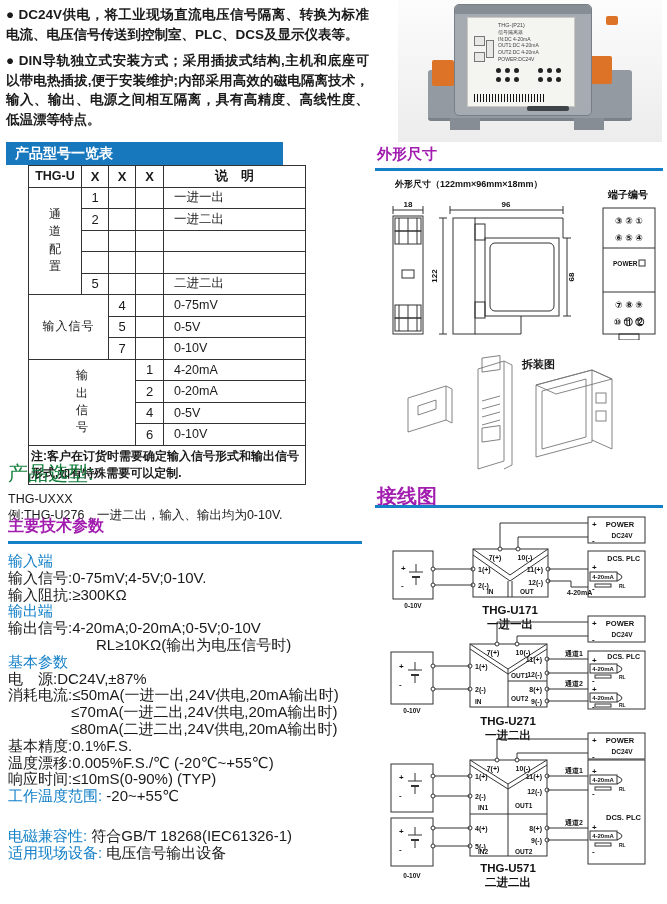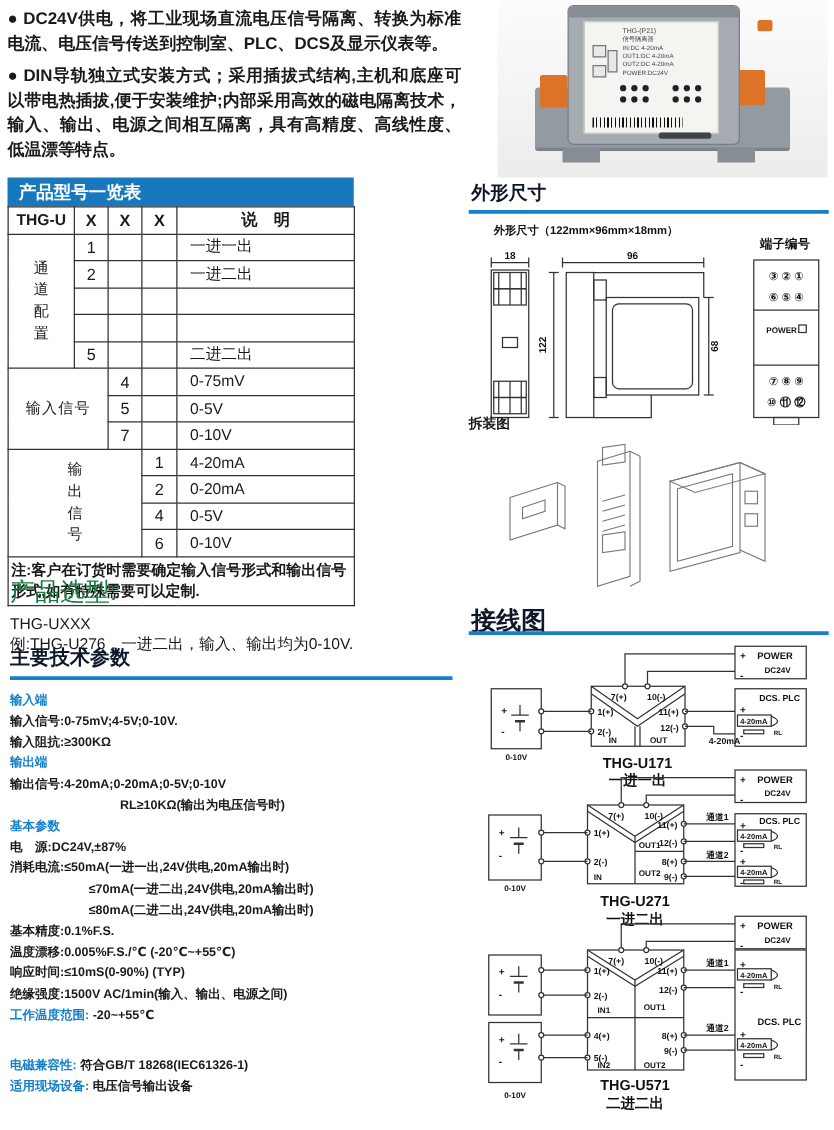--- a/index.html
+++ b/index.html
@@ -1,45 +1,45 @@
 <!DOCTYPE html>
 <html><head>
 <meta charset="utf-8">
 <style>
   html,body{margin:0;padding:0;background:#fff;}
   body{font-family:"Liberation Sans","DejaVu Sans",sans-serif;color:#1a1a1a;}
   #page{position:relative;width:667px;height:904px;background:#ffffff;overflow:hidden;}
   .rule{position:absolute;height:3px;background:#1580c8;}
-  .sec-title{position:absolute;font-weight:bold;color:#0f172a;}
+  .sec-title{position:absolute;font-weight:bold;color:#a21caf;}
 
   
   .intro{position:absolute;left:6px;top:5px;width:363px;}
   .intro p{margin:0 0 7px 0;font-size:13.5px;font-weight:600;line-height:19.5px;text-align:justify;}
   .intro .mk{margin-right:4px;}
 
   
   .tbl-wrap{position:absolute;left:6px;top:142px;width:277px;}
   .tbl-title{height:23px;background:#1878be;color:#fff;font-weight:bold;font-size:14px;line-height:23px;padding-left:9px;}
-  table.model{border-collapse:collapse;table-layout:fixed;width:277px;border:1.5px solid #333;}
+  table.model{border-collapse:collapse;table-layout:fixed;width:277px;border:1.5px solid #333;margin-left:22px;}
   .model td{border:1px solid #333;height:20.5px;font-size:12px;padding:0;vertical-align:middle;}
   .model td.code{text-align:center;font-size:13px;}
   .model td.desc{padding-left:10px;font-size:12.5px;}
   .model tr.hdr td{text-align:center;font-size:13px;font-weight:bold;}
   .vert{width:15px;margin:0 auto;line-height:1.45;font-size:12px;text-align:center;word-break:break-all;}
   .hlabel{text-align:center;font-size:12.5px;letter-spacing:1px;}
   .note-cell{font-size:9.3px;font-weight:bold;padding:2px 2px !important;height:16px !important;}
 
   
   .selection{position:absolute;left:8px;top:460px;width:360px;}
   .selection .t{font-size:20px;font-weight:normal;color:#15803d;margin-bottom:4px;}
   .selection .l{font-size:12.5px;font-weight:400;line-height:16px;}
 
   
   .specs{position:absolute;left:8px;top:553px;width:362px;}
-  .specs div{font-size:10px;font-weight:700;line-height:16.8px;white-space:nowrap;}
+  .specs div{font-size:15px;font-weight:400;line-height:16.8px;white-space:nowrap;}
   .specs .head{color:#1580c8;}
   .specs .ind1{padding-left:88px;}
   .specs .ind2{padding-left:63px;}
   .specs .gap{margin-top:23px;}
   .specs .lab{color:#1580c8;}
 
   
   .photo{position:absolute;left:398px;top:0;width:264px;height:142px;background:linear-gradient(#fcfcfc,#ececec);}
   .photo .base{position:absolute;left:30px;top:70px;width:204px;height:48px;background:#949aa2;border-radius:3px;border-bottom:3px solid #7c828a;}
   .photo .foot{position:absolute;width:30px;height:12px;background:#878d95;top:118px;}
@@ -58,21 +58,21 @@
   svg.sch{position:absolute;}
   .sch line,.sch polyline,.sch path,.sch rect,.sch circle{stroke:#333;stroke-width:1;fill:none;}
   .sch text{fill:#111;stroke:none;font-weight:600;}
   .sch .fs5{font-size:5px;}.sch .fs6{font-size:6px;}.sch .fs65{font-size:6.5px;}
   .sch .fs7{font-size:7px;}.sch .fs75{font-size:7.5px;}.sch .fs8{font-size:8px;}
   .sch .fs9{font-size:9px;}.sch .fs10{font-size:10px;}
   .sch .cap{font-size:11.5px;font-weight:bold;}
   .sch .term{fill:#fff;}
   .sch .thick{stroke-width:2;}
   .iso line,.iso path,.iso rect{stroke:#777;stroke-width:0.9;fill:none;}
-  .disasm-cap{position:absolute;left:375px;top:331px;width:180px;text-align:left;font-size:11px;font-weight:bold;}
+  .disasm-cap{position:absolute;left:375px;top:357px;width:180px;text-align:right;font-size:11px;font-weight:bold;}
 </style>
 </head>
 <body>
 
 <div id="page">
 
   <div class="intro">
     <p><span class="mk">●</span><span>DC24V供电，将工业现场直流电压信号隔离、转换为标准电流、电压信号传送到控制室、PLC、DCS及显示仪表等。</span></p>
     <p><span class="mk">●</span><span>DIN导轨独立式安装方式；采用插拔式结构,主机和底座可以带电热插拔,便于安装维护;内部采用高效的磁电隔离技术，输入、输出、电源之间相互隔离，具有高精度、高线性度、低温漂等特点。</span></p>
   </div>
@@ -186,21 +186,20 @@
     <div>输出信号:4-20mA;0-20mA;0-5V;0-10V</div>
     <div class="ind1">RL≥10KΩ(输出为电压信号时)</div>
     <div class="head">基本参数</div>
     <div>电　源:DC24V,±87%</div>
     <div>消耗电流:≤50mA(一进一出,24V供电,20mA输出时)</div>
     <div class="ind2">≤70mA(一进二出,24V供电,20mA输出时)</div>
     <div class="ind2">≤80mA(二进二出,24V供电,20mA输出时)</div>
     <div>基本精度:0.1%F.S.</div>
     <div>温度漂移:0.005%F.S./℃ (-20℃~+55℃)</div>
     <div>响应时间:≤10mS(0-90%) (TYP)</div>
-    <div>绝缘强度:1500V AC/1min(输入、输出、电源之间)</div>
     <div><span class="lab">工作温度范围:</span><span> -20~+55℃</span></div>
     <div class="gap"><span class="lab">电磁兼容性:</span><span> 符合GB/T 18268(IEC61326-1)</span></div>
     <div><span class="lab">适用现场设备:</span><span> 电压信号输出设备</span></div>
   </div>
 
   <div class="photo">
     <div class="base"></div>
     <div class="foot" style="left:52px;"></div>
     <div class="foot" style="left:176px;"></div>
     <div class="clip" style="left:34px;top:60px;width:22px;height:26px;"></div>

